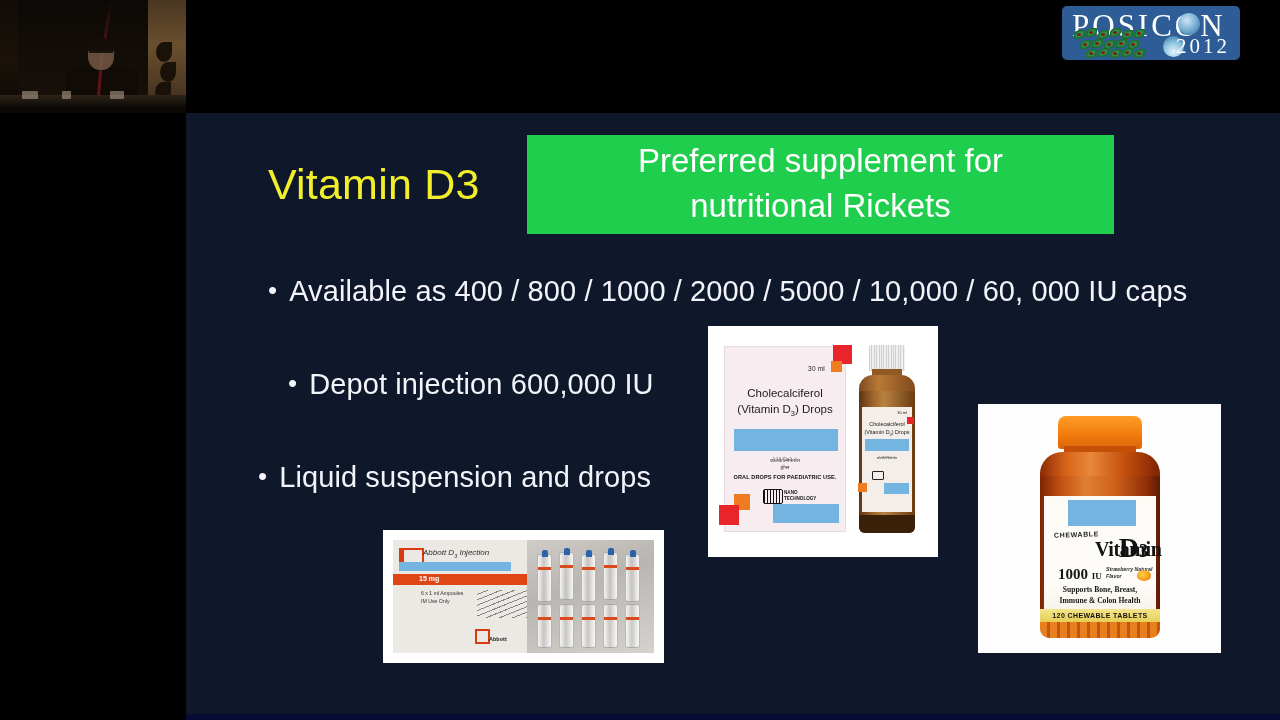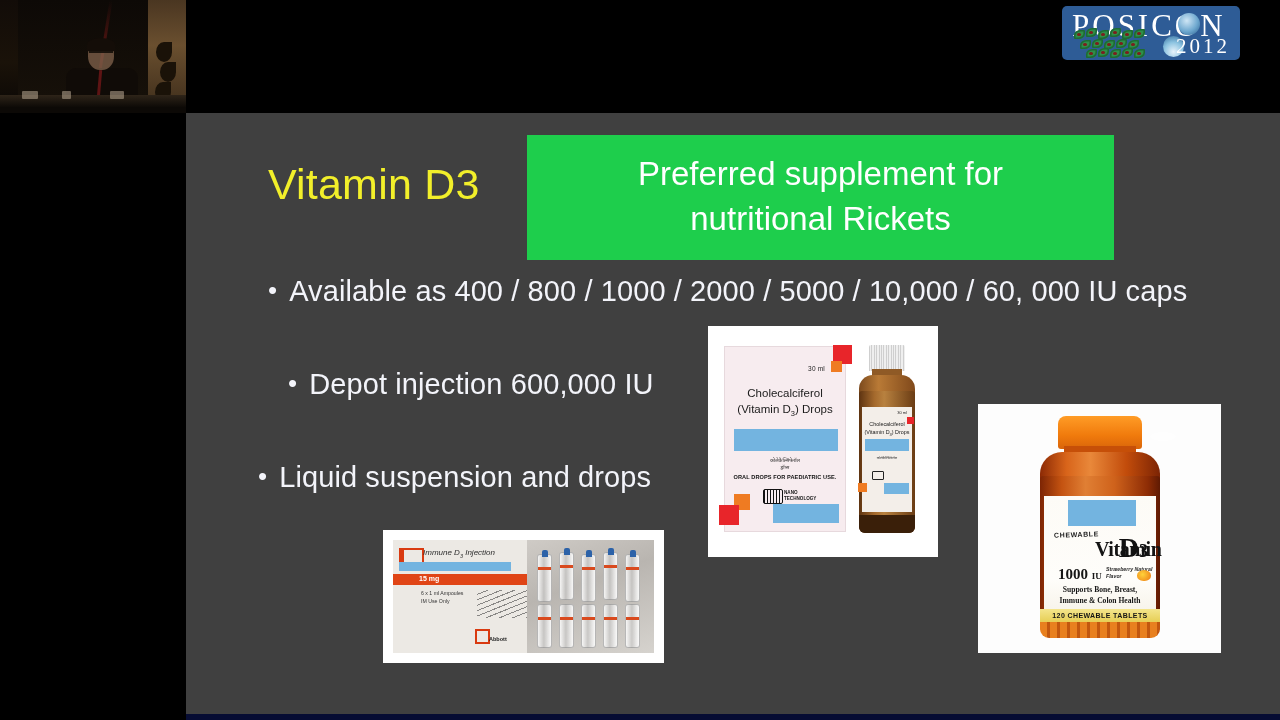--- a/index.html
+++ b/index.html
@@ -103,21 +103,21 @@
     width: 3px; height: 96px;
     background: linear-gradient(180deg, rgba(140,20,20,0) 0%, rgba(160,28,28,.55) 60%, rgba(140,20,20,0) 100%);
     transform: rotate(9deg);
   }
 
   
   #slide {
     position: absolute;
     left: 186px; top: 113px;
     width: 1094px; height: 601px;
-    background: #404040;
+    background: #0f172a;
     overflow: hidden;
   }
   #slide-bottom-edge {
     position: absolute;
     left: 186px; top: 714px;
     width: 1094px; height: 6px;
     background: #060c33;
   }
 
   
@@ -127,21 +127,21 @@
     font-size: 43px;
     color: #f2ef2a;
     letter-spacing: .2px;
     white-space: nowrap;
   }
 
   
   #green-banner {
     position: absolute;
     left: 341px; top: 22px;
-    width: 587px; height: 125px;
+    width: 587px; height: 99px;
     background: #1ece4c;
     display: flex;
     flex-direction: column;
     align-items: center;
     justify-content: center;
     box-sizing: border-box;
     padding: 2px 8px 6px;
   }
   .banner-line {
     color: #ffffff;
@@ -617,21 +617,21 @@
         </div>
         <div class="cb-footband"></div>
         <div class="cb-count">120 CHEWABLE TABLETS</div>
         <div class="cb-tablets"></div>
       </div>
     </div>
 
     <div class="photo" id="photo-injection">
       <div class="inj-left">
         <div class="inj-logo"></div>
-        <div class="inj-title"><span>Immune D</span><sub>3</sub><span> Injection</span></div>
+        <div class="inj-title"><span>Abbott D</span><sub>3</sub><span> Injection</span></div>
         <div class="inj-redact"></div>
         <div class="inj-redband"></div>
         <div class="inj-mg">15 mg</div>
         <div class="inj-amp">
           <div>6 x 1 ml Ampoules</div>
           <div>IM Use Only</div>
         </div>
         <div class="inj-fan"></div>
         <div class="inj-abbott-mark"></div>
         <div class="inj-abbott-text">Abbott</div>

